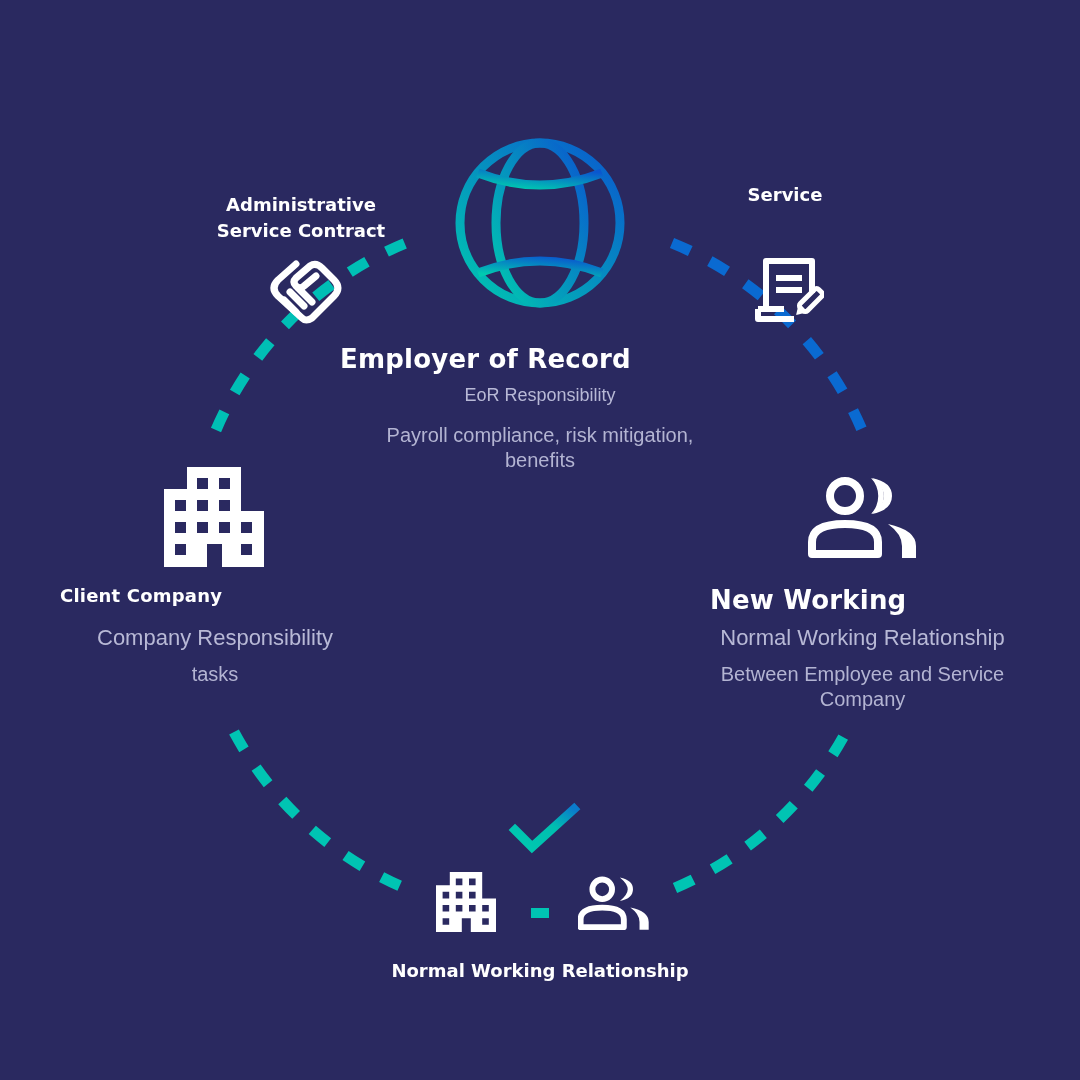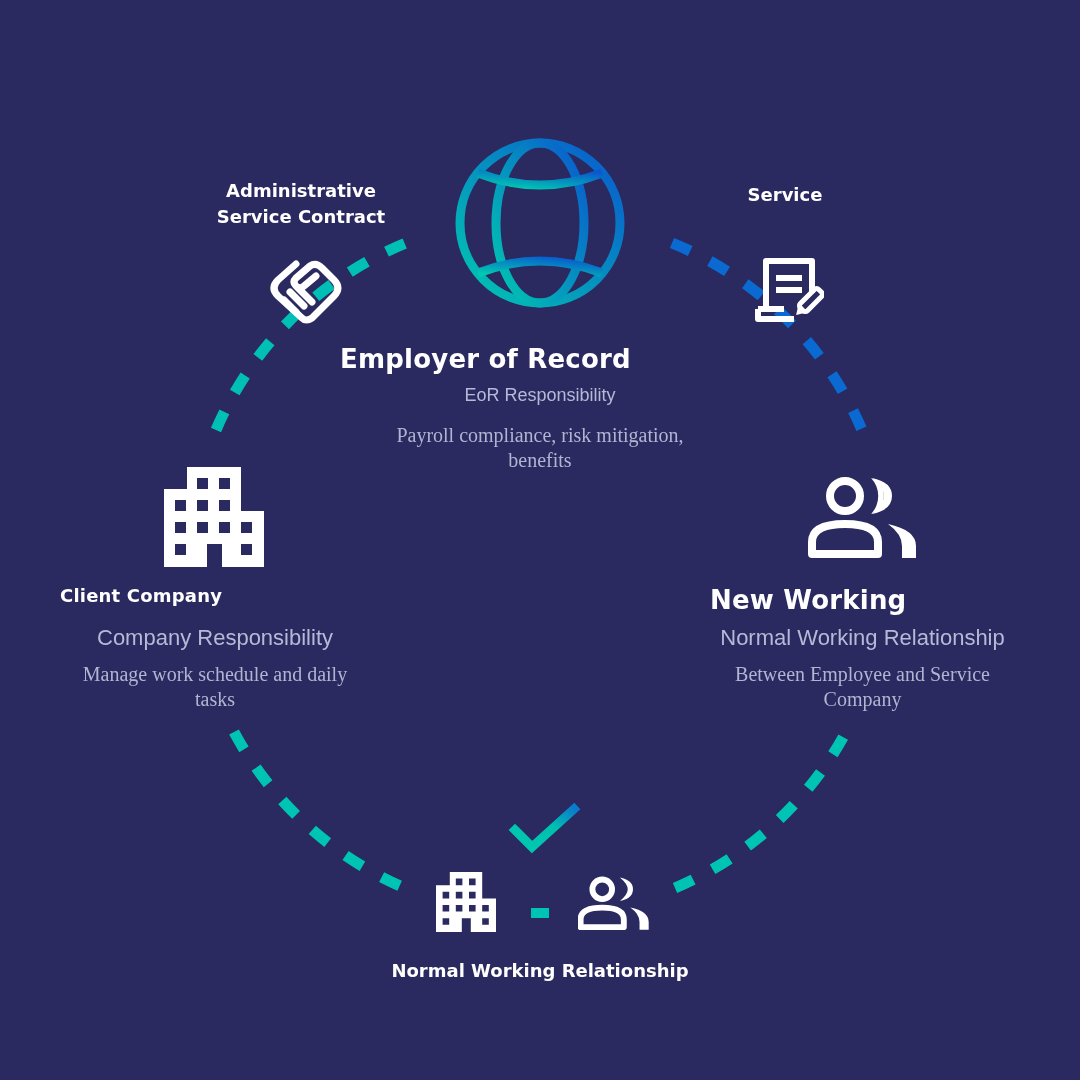--- a/index.html
+++ b/index.html
@@ -13,21 +13,21 @@
   .title {
     color: #ffffff; font-weight: 700; 
     font-family: "DejaVu Sans", sans-serif; letter-spacing: 0.2px;
   }
   .sub {
     color: #b8b9d6; text-align: center; font-weight: 500;
     font-family: "Liberation Sans", sans-serif;
   }
   .desc {
     color: #b3b4d2; text-align: center;
-    font-family: Liberation Serif, serif; line-height: 25px;
+    font-family: Liberation Sans, sans-serif; line-height: 25px;
   }
   .label {
     color: #ffffff; font-weight: 700; text-align: center;
     font-family: "DejaVu Sans", sans-serif; font-size: 18px; line-height: 26px;
   }
 </style>
 </head>
 <body>
 
 <svg class="layer" width="1080" height="1080" viewBox="0 0 1080 1080">
@@ -56,21 +56,21 @@
   <g fill="none" stroke="url(#globeGrad)" stroke-width="9">
     <circle cx="88" cy="88" r="80"></circle>
     <ellipse cx="88" cy="88" rx="44" ry="80"></ellipse>
     <line x1="88" y1="8" x2="88" y2="168"></line>
     <line x1="8" y1="88" x2="168" y2="88"></line>
     <path d="M 26 38 Q 88 62 150 38"></path>
     <path d="M 26 138 Q 88 114 150 138"></path>
   </g>
 </svg>
 
-<div class="abs label" style="left:196px; top:178px; width:210px;">
+<div class="abs label" style="left:196px; top:192px; width:210px;">
   <div>Administrative</div>
   <div>Service Contract</div>
 </div>
 
 <svg class="abs" style="left:266px; top:256px;" width="78" height="68" viewBox="0 0 78 68">
   <g fill="none" stroke="#ffffff" stroke-width="7" stroke-linejoin="round" stroke-linecap="round">
     <path d="M 30 8 L 12 24 Q 4 32 12 40 L 36 62 Q 40 66 46 62 L 68 40 Q 76 32 68 24 L 56 12 Q 50 6 44 10 L 30 22 Q 26 26 30 30 Q 34 34 38 30 L 50 20"></path>
     <line x1="24" y1="36" x2="38" y2="50"></line>
     <line x1="32" y1="32" x2="46" y2="46"></line>
     <line x1="18" y1="44" x2="30" y2="56"></line>
@@ -114,21 +114,20 @@
     M 33 55 h 11 v 11 h -11 Z
     M 55 55 h 11 v 11 h -11 Z
     M 77 55 h 11 v 11 h -11 Z
     M 11 77 h 11 v 11 h -11 Z
     M 77 77 h 11 v 11 h -11 Z"></path>
 </svg>
 
 <div class="abs title" style="left:60px; top:585px; width:310px; font-size:18px;">Client Company</div>
 <div class="abs sub" style="left:40px; top:625px; width:350px; font-size:22px;">Company Responsibility</div>
 <div class="abs desc" style="left:30px; top:662px; width:370px; font-size:20px;">
-  <div>Manage work schedule and daily</div>
   <div>tasks</div>
 </div>
 
 <svg class="abs" style="left:808px; top:476px;" width="110" height="82" viewBox="0 0 110 82">
   <circle cx="37" cy="20" r="15" fill="none" stroke="#ffffff" stroke-width="8"></circle>
   <path d="M 63 2 A 19 19 0 0 1 63 38 A 26 26 0 0 0 63 2 Z" fill="#ffffff"></path>
   <path d="M 64 2 Q 84 6 84 20 Q 84 34 64 38 Q 76 28 76 20 Q 76 12 64 2 Z" fill="#ffffff"></path>
   <path d="M 4 78 L 4 66 Q 4 48 37 48 Q 70 48 70 66 L 70 78 Z" fill="none" stroke="#ffffff" stroke-width="8" stroke-linejoin="round"></path>
   <path d="M 80 48 Q 108 54 108 70 L 108 82 L 94 82 L 94 70 Q 94 58 80 48 Z" fill="#ffffff"></path>
 </svg>

